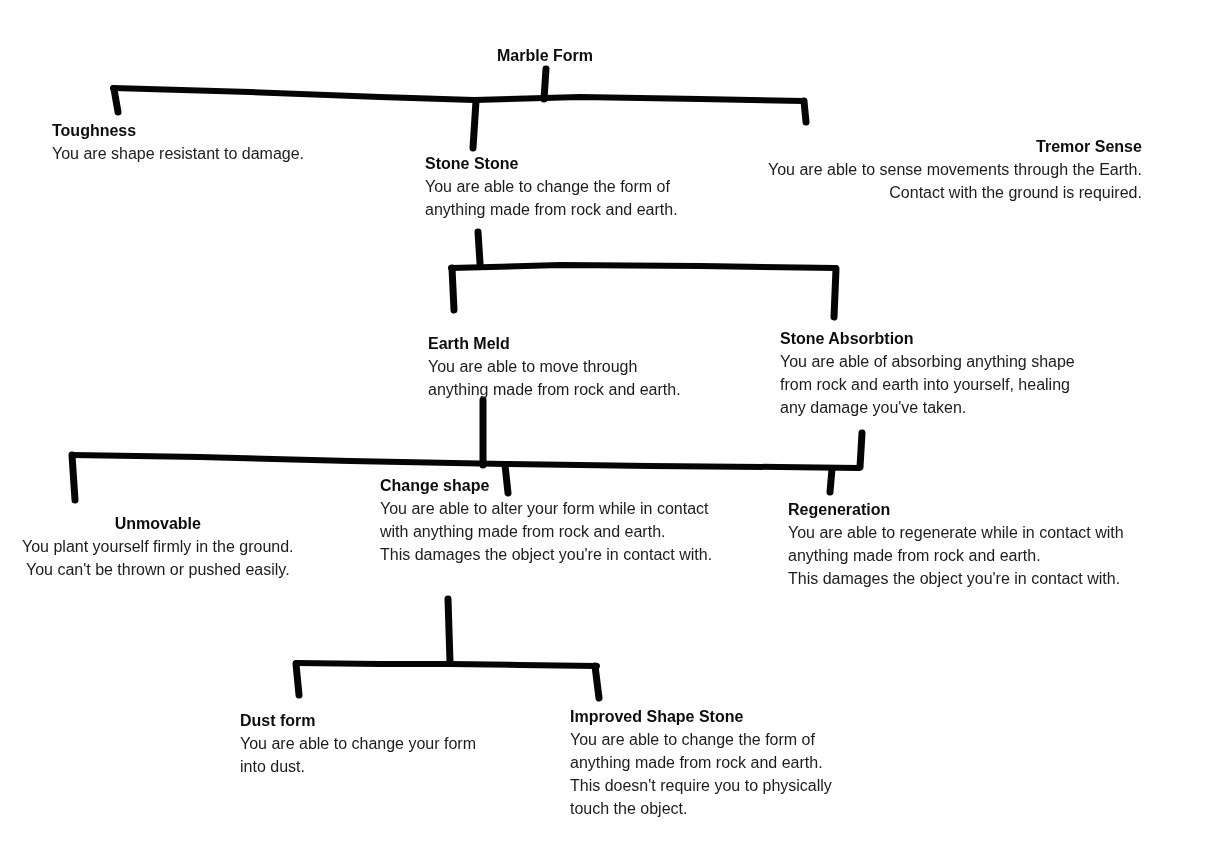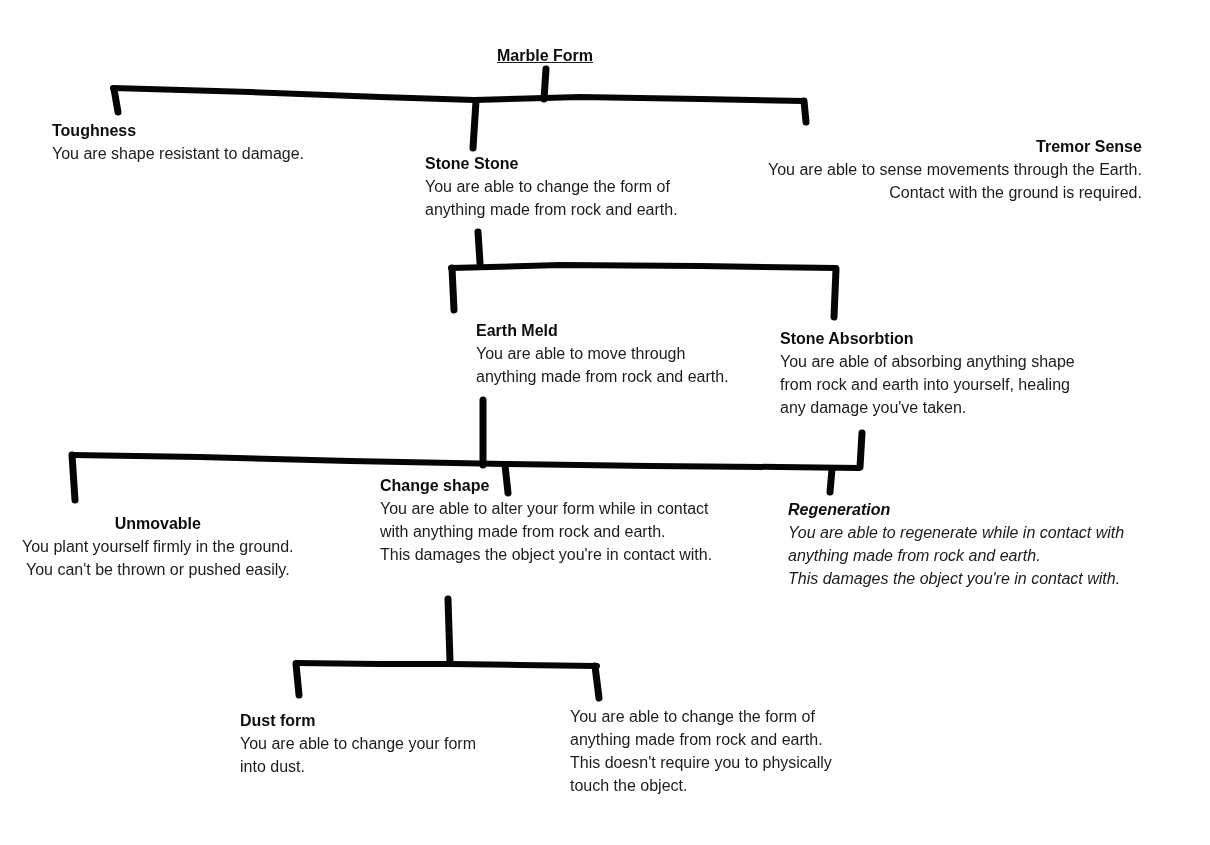--- a/index.html
+++ b/index.html
@@ -41,21 +41,20 @@
   }
   .node-desc {
     font-size: 16px;
     line-height: 23px;
     color: #1c1c1c;
     white-space: pre-line;
   }
   .root-node {
     transform: translateX(-50%);
     text-align: center;
-    text-decoration: underline;
   }
 </style>
 </head>
 <body>
 
 <div class="canvas">
 
   <svg class="connectors" viewBox="0 0 1210 845" xmlns="http://www.w3.org/2000/svg">
 
     <polyline stroke-width="7" points="546,69 544,99"></polyline>
@@ -96,21 +95,21 @@
     <div class="node-desc">You are able to change the form of
 anything made from rock and earth.</div>
   </div>
 
   <div class="node" style="left:768px; top:135px;text-align:right;">
     <div class="node-title">Tremor Sense</div>
     <div class="node-desc">You are able to sense movements through the Earth.
 Contact with the ground is required.</div>
   </div>
 
-  <div class="node" style="left:428px; top:319px;margin-left:48px;">
+  <div class="node" style="left:428px; top:332px;">
     <div class="node-title">Earth Meld</div>
     <div class="node-desc">You are able to move through
 anything made from rock and earth.</div>
   </div>
 
   <div class="node" style="left:780px; top:327px;">
     <div class="node-title">Stone Absorbtion</div>
     <div class="node-desc">You are able of absorbing anything shape
 from rock and earth into yourself, healing
 any damage you've taken.</div>
@@ -122,33 +121,34 @@
 You can't be thrown or pushed easily.</div>
   </div>
 
   <div class="node" style="left:380px; top:474px;">
     <div class="node-title">Change shape</div>
     <div class="node-desc">You are able to alter your form while in contact
 with anything made from rock and earth.
 This damages the object you're in contact with.</div>
   </div>
 
-  <div class="node" style="left:788px; top:498px;font-style:italic;">
+  <div class="node" style="left:788px; top:498px;">
     <div class="node-title">Regeneration</div>
     <div class="node-desc">You are able to regenerate while in contact with
 anything made from rock and earth.
 This damages the object you're in contact with.</div>
   </div>
 
   <div class="node" style="left:240px; top:709px;">
     <div class="node-title">Dust form</div>
     <div class="node-desc">You are able to change your form
 into dust.</div>
   </div>
 
   <div class="node" style="left:570px; top:705px;">
+    <div class="node-title">Improved Shape Stone</div>
     <div class="node-desc">You are able to change the form of
 anything made from rock and earth.
 This doesn't require you to physically
 touch the object.</div>
   </div>
 
 </div>
 
 </body></html>

